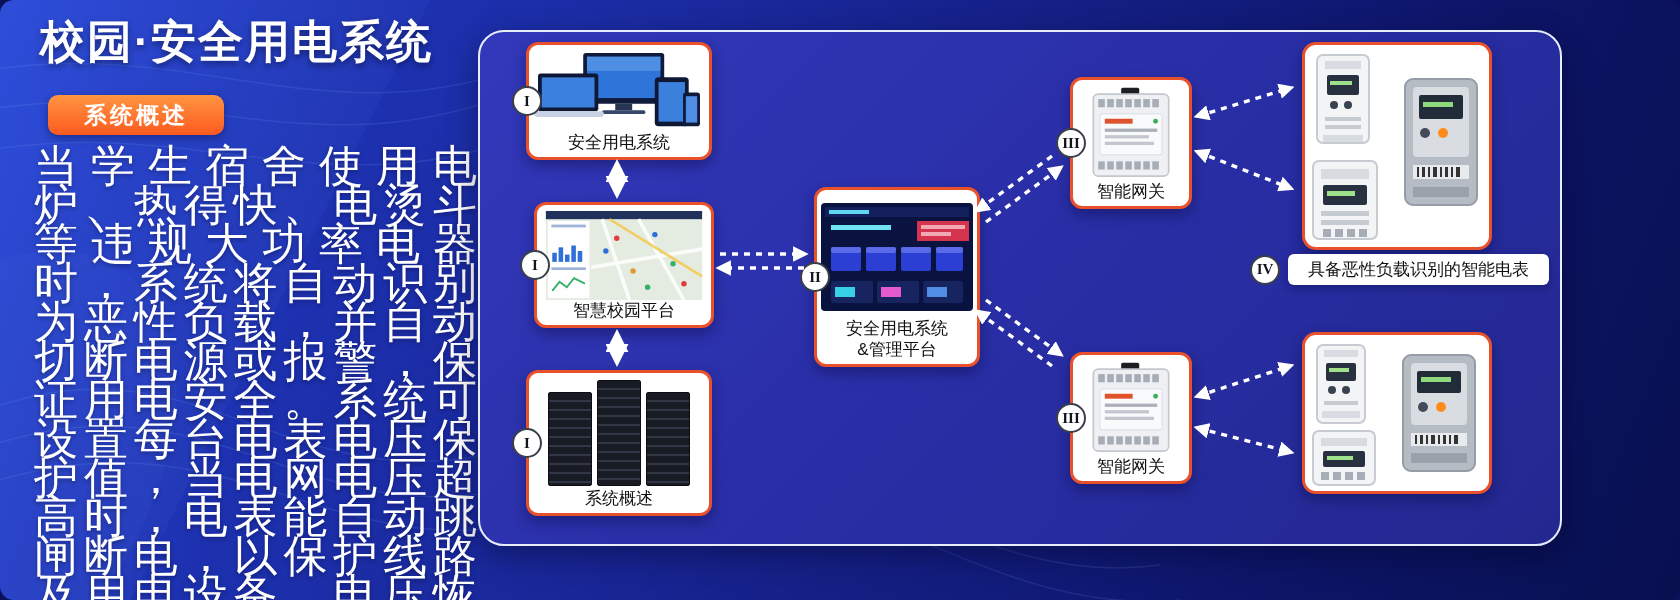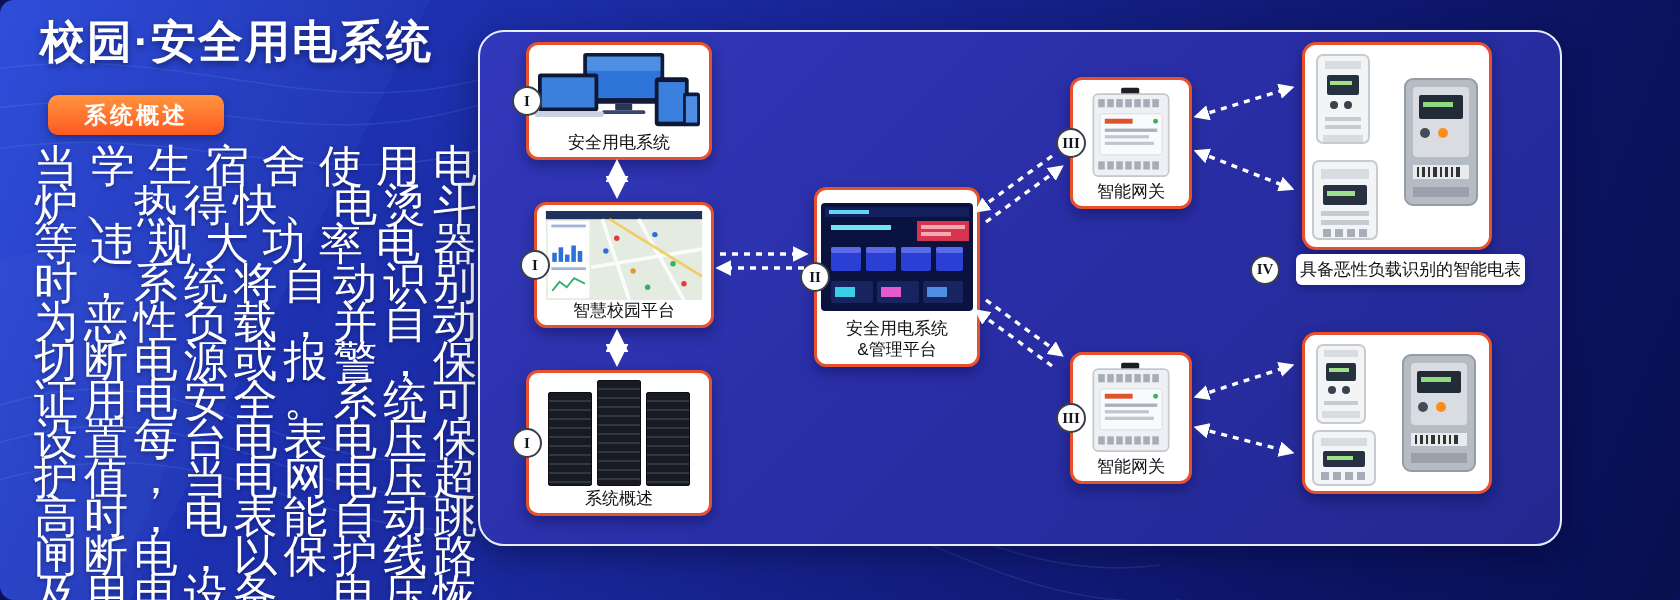--- a/index.html
+++ b/index.html
@@ -43,22 +43,22 @@
     overflow:hidden; box-shadow:0 6px 14px rgba(0,0,40,.35); }
   .meters-top{ left:822px; top:10px; width:190px; height:208px; }
   .meters-bottom{ left:822px; top:300px; width:190px; height:162px; }
 
   .numeral{ position:absolute; left:-17px; top:50%; margin-top:-15px; width:30px; height:30px;
     border-radius:50%; background:#ffffff; border:2px solid #3a3f49; color:#14161c;
     display:flex; align-items:center; justify-content:center;
     font-family:"Liberation Serif","DejaVu Serif",serif; font-size:15px; font-weight:700; z-index:3; }
   .numeral.inline{ position:static; margin:0; flex:0 0 auto; }
 
-  .iv-row{ position:absolute; left:770px; top:222px; display:flex; align-items:center; gap:16px; z-index:4; }
-  .iv-pill{ background:#ffffff; border-radius:6px; padding:4px 4px; font-size:17px; color:#101014;
+  .iv-row{ position:absolute; left:770px; top:222px; display:flex; align-items:center; gap:8px; z-index:4; }
+  .iv-pill{ background:#ffffff; border-radius:6px; padding:4px 20px; font-size:17px; color:#101014;
     white-space:nowrap; box-shadow:0 3px 8px rgba(0,0,40,.3); }
 
   
   .racks{ flex:1 1 auto; width:100%; display:flex; align-items:flex-end; justify-content:center;
     gap:5px; padding:4px 10px 2px; }
   .rack{ width:44px; border:1px solid #0c0e13; border-radius:2px;
     background:repeating-linear-gradient(180deg,#181b23 0 7px,#303645 7px 9px); }
   .rack.r1{ height:94px; } .rack.r2{ height:106px; } .rack.r3{ height:94px; }
 
   .arrows{ position:absolute; inset:0; width:100%; height:100%; z-index:5; pointer-events:none; }

